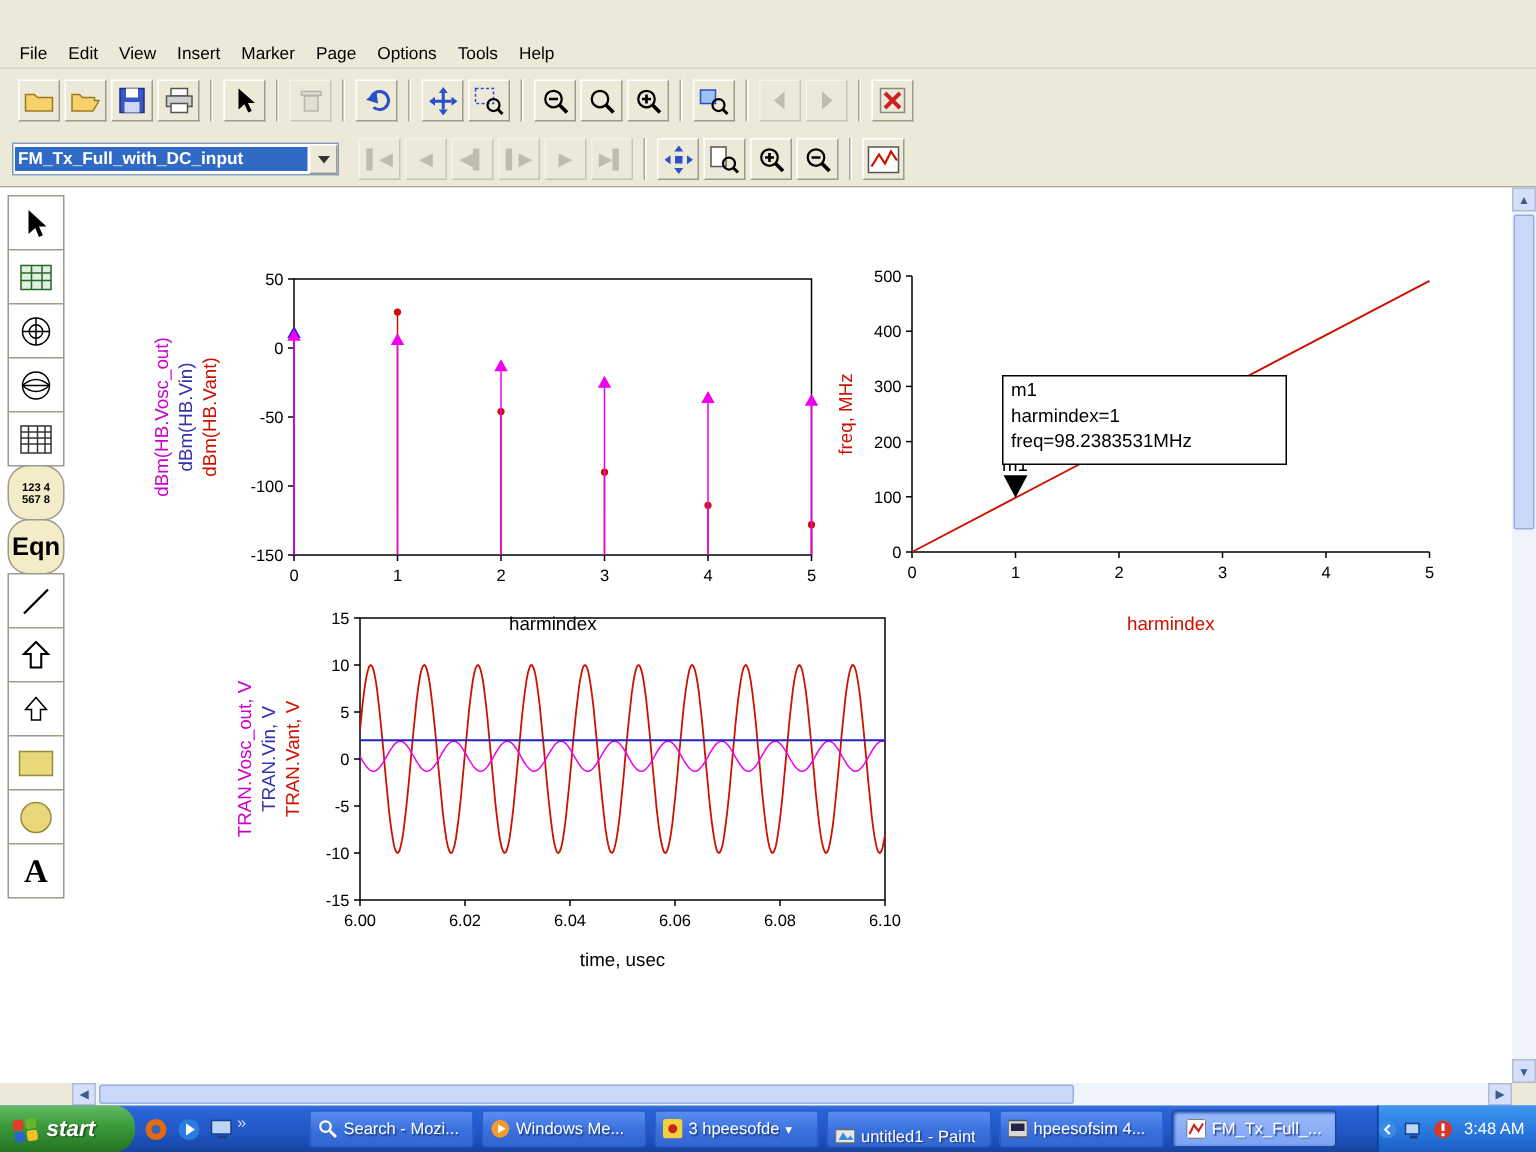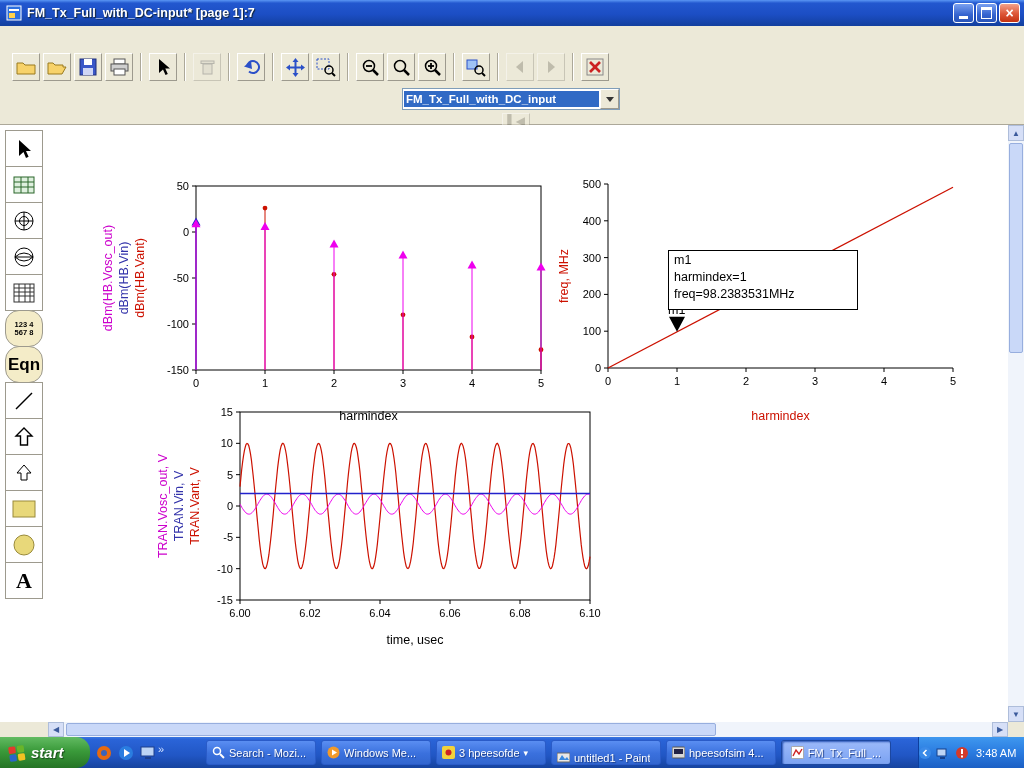--- a/index.html
+++ b/index.html
@@ -21,21 +21,21 @@
   .g-max{width:9px;height:8px;border:1px solid #fff;border-top-width:3px;}
   .g-close{color:#fff;font-size:14px;font-weight:bold;line-height:14px;}
   
   .menubar{position:absolute;left:0;top:26px;width:1024px;height:20px;background:#ece9d8;
     border-bottom:1px solid #d8d4c8;display:flex;align-items:center;padding-left:6px;box-sizing:border-box;}
   .menu-item{font-size:11.5px;color:#000;padding:2px 7px;cursor:default;}
   
   .tb1{position:absolute;left:0;top:46px;width:1024px;height:42px;background:#ece9d8;
     display:flex;align-items:center;padding-left:12px;box-sizing:border-box;gap:3px;}
   .tb2{position:absolute;left:0;top:88px;width:1024px;height:37px;background:#ece9d8;
-    border-bottom:1px solid #aca899;display:flex;align-items:center;padding-left:8px;box-sizing:border-box;gap:3px;flex-direction:column;}
+    border-bottom:1px solid #aca899;display:flex;align-items:center;padding-left:8px;box-sizing:border-box;gap:3px;}
   .btn28{width:28px;height:28px;background:#ece9d8;border:1px solid;border-color:#fff #9d9a8e #9d9a8e #fff;
     display:flex;align-items:center;justify-content:center;padding:0;}
   .btn28.dis{opacity:.45;}
   .vsep{width:0;height:28px;border-left:1px solid #aca899;border-right:1px solid #fff;margin:0 4px;}
   .dropdown{width:218px;height:22px;background:#fff;border:1px solid #7f9db9;display:flex;align-items:center;
     box-sizing:border-box;margin-right:10px;}
   .dropdown .val{flex:1;font-size:11.5px;background:#316ac5;color:#fff;padding:2px 2px;margin:1px;
     white-space:nowrap;overflow:hidden;font-weight:bold;}
   .drop-btn{width:17px;height:18px;background:#ece9d8;border:1px solid;border-color:#fff #9d9a8e #9d9a8e #fff;
     display:flex;align-items:center;justify-content:center;}
@@ -84,42 +84,32 @@
     background:linear-gradient(180deg,#3f98ef 0%,#2a7be0 50%,#1b5fc4 100%);display:flex;align-items:center;
     gap:5px;padding-left:0;box-sizing:border-box;}
   .tray-clock{color:#fff;font-size:11px;margin-left:2px;}
   .tray-ico{width:14px;height:14px;border-radius:2px;}
 </style>
 </head>
 <body>
 
 <div id="screen">
 
-  <div class="titlebar">
-    <span class="app-icon">
-      <svg width="17" height="16">
-          <rect x="1" y="1" width="14" height="14" fill="#2b6fe0" stroke="#fff"></rect>
-          <rect x="3" y="4" width="10" height="2" fill="#fff"></rect>
-          <rect x="3" y="8" width="6" height="5" fill="#ffd24a"></rect>
-        </svg>
-    </span>
-    <span class="title-text">FM_Tx_Full_with_DC-input* [page 1]:7</span>
-    <span class="win-controls">
-      <button class="wbtn">
-          <span class="g-min"></span>
-        </button>
-      <button class="wbtn">
-          <span class="g-max"></span>
-        </button>
-      <button class="wbtn close">
-          <span class="g-close">×</span>
-        </button>
-    </span>
+
+  <div class="menubar">
+    <span class="menu-item">File</span>
+    <span class="menu-item">Edit</span>
+    <span class="menu-item">View</span>
+    <span class="menu-item">Insert</span>
+    <span class="menu-item">Marker</span>
+    <span class="menu-item">Page</span>
+    <span class="menu-item">Options</span>
+    <span class="menu-item">Tools</span>
+    <span class="menu-item">Help</span>
   </div>
-
 
   <div class="tb1">
     <button class="btn28">
         <svg width="20" height="18">
           <path d="M1 5 h6 l2 2 h10 v9 h-18 z" fill="#f7d26a" stroke="#9a7a1f"></path>
         </svg>
       </button>
     <button class="btn28">
         <svg width="20" height="18">
           <path d="M1 5 h5 l2 2 h8 v2 h3 l-4 7 h-14 z" fill="#f7d26a" stroke="#9a7a1f"></path>

